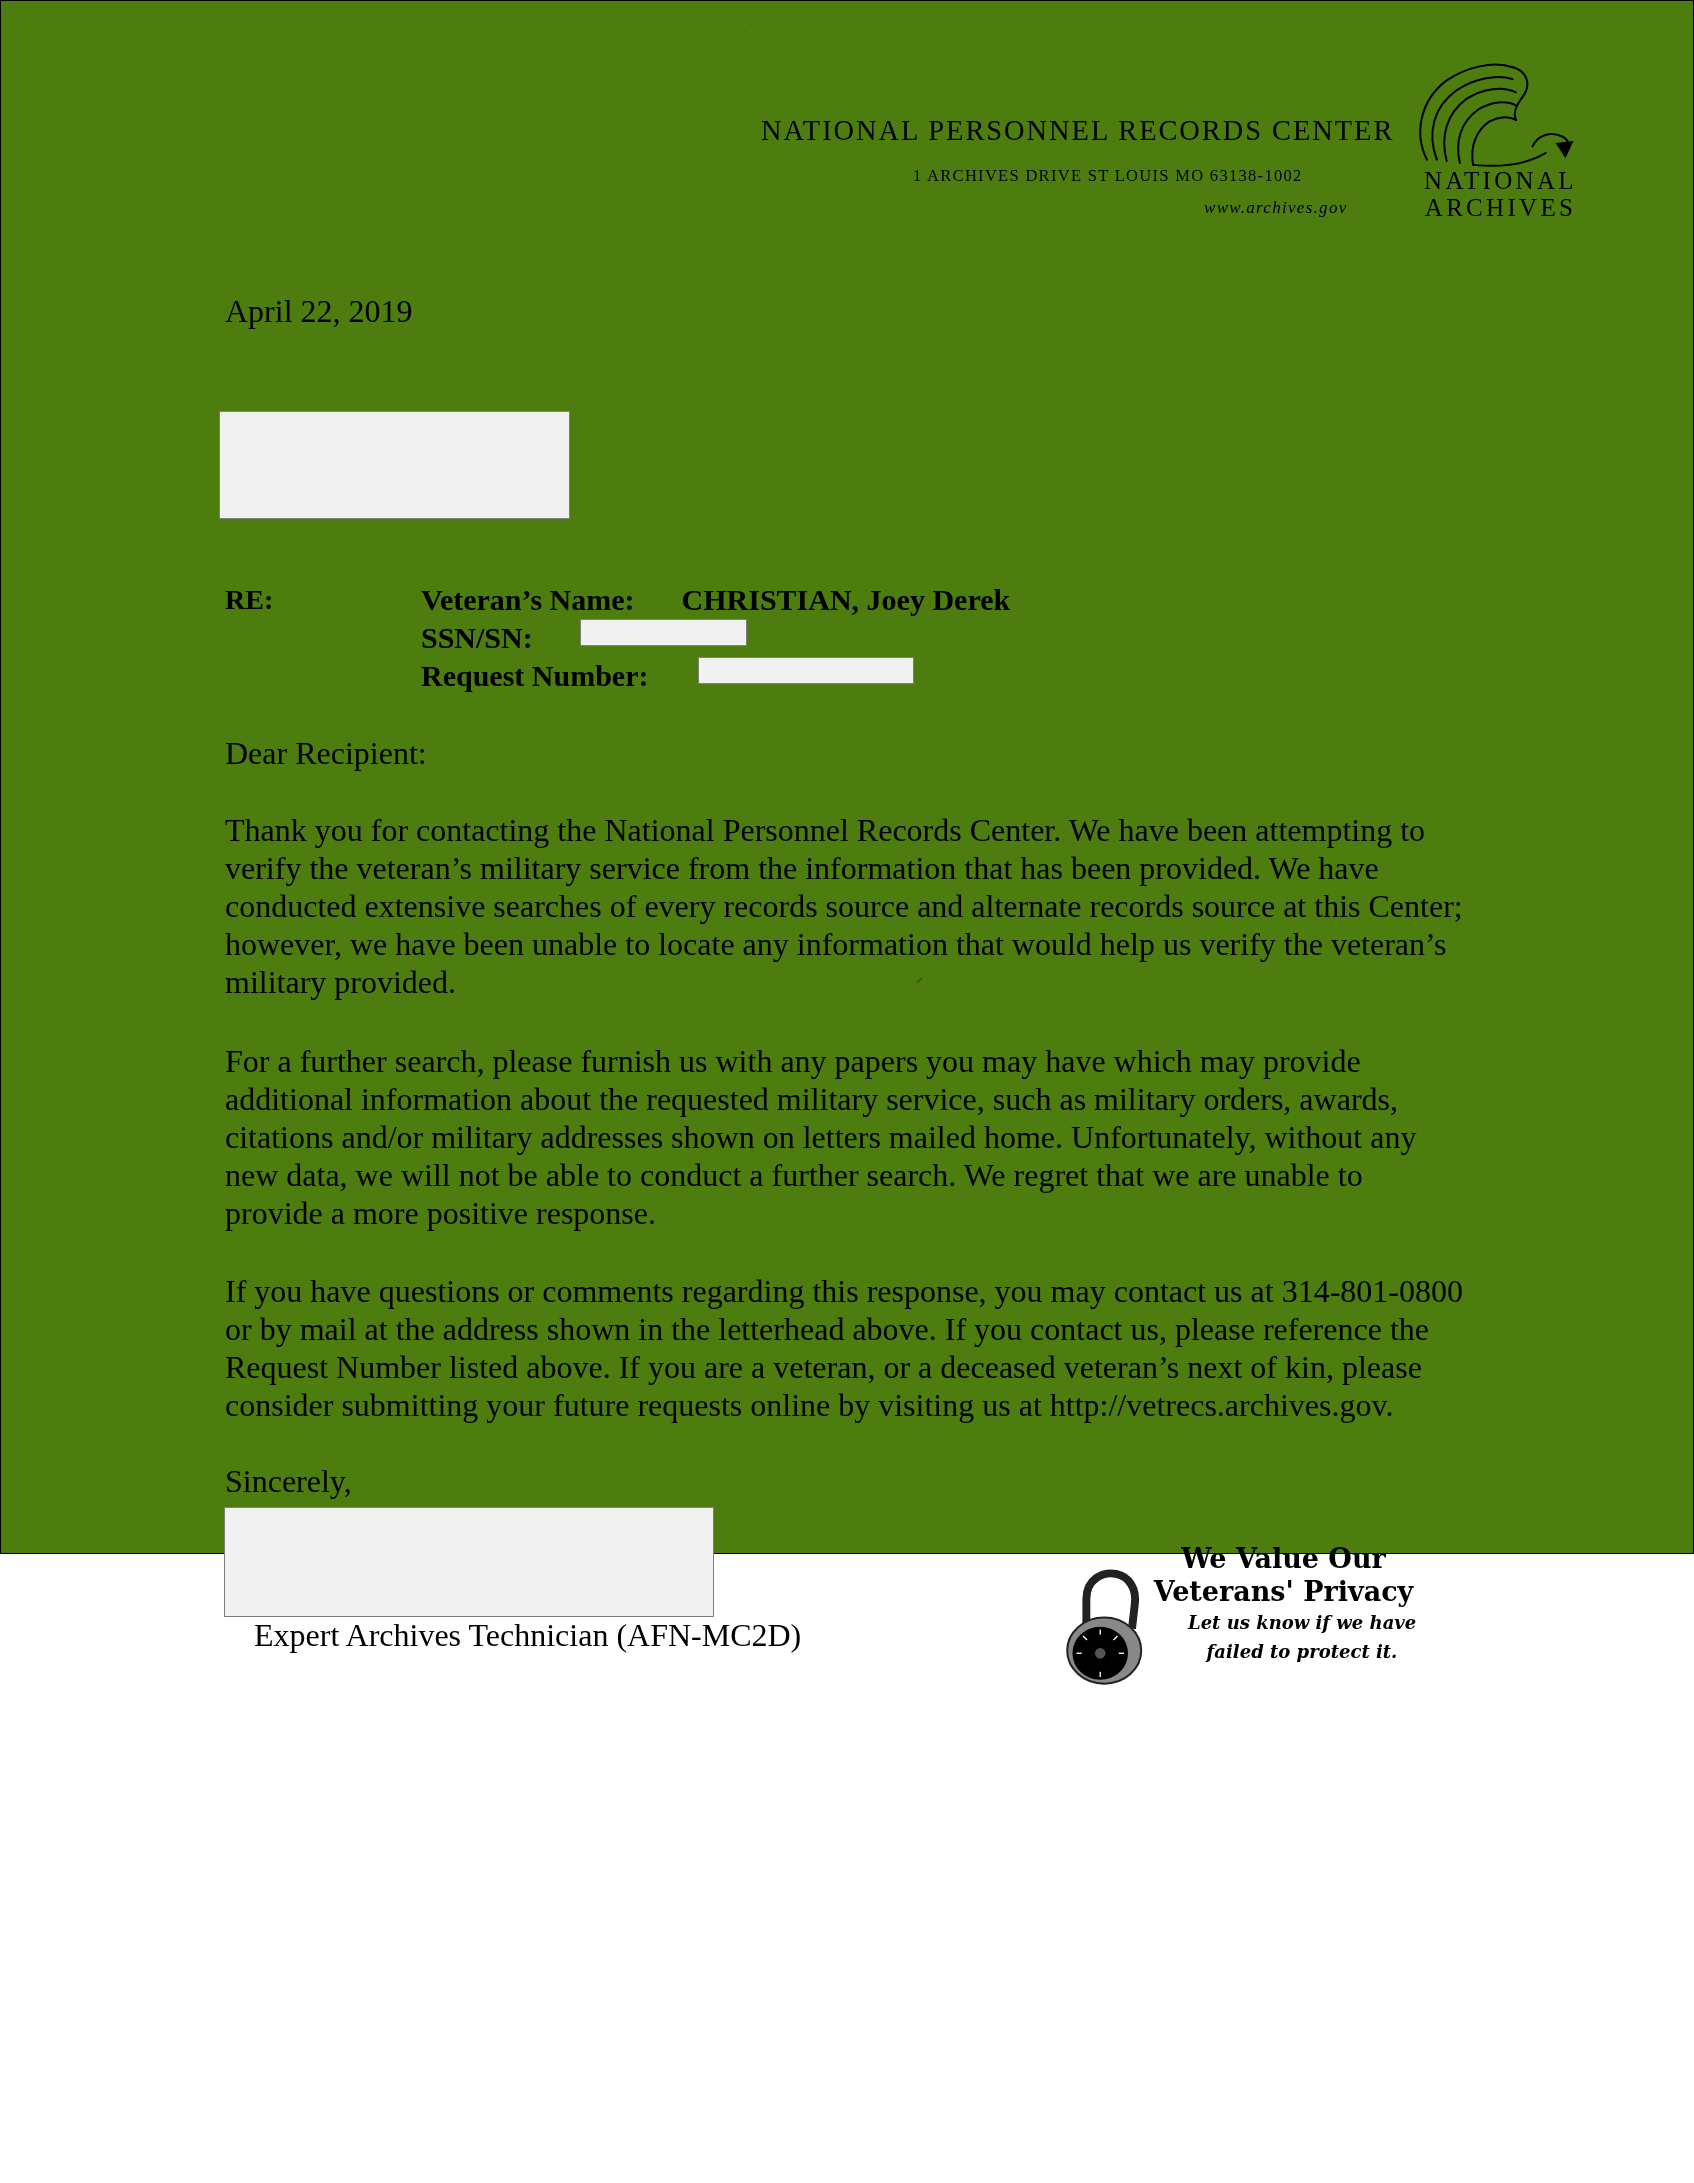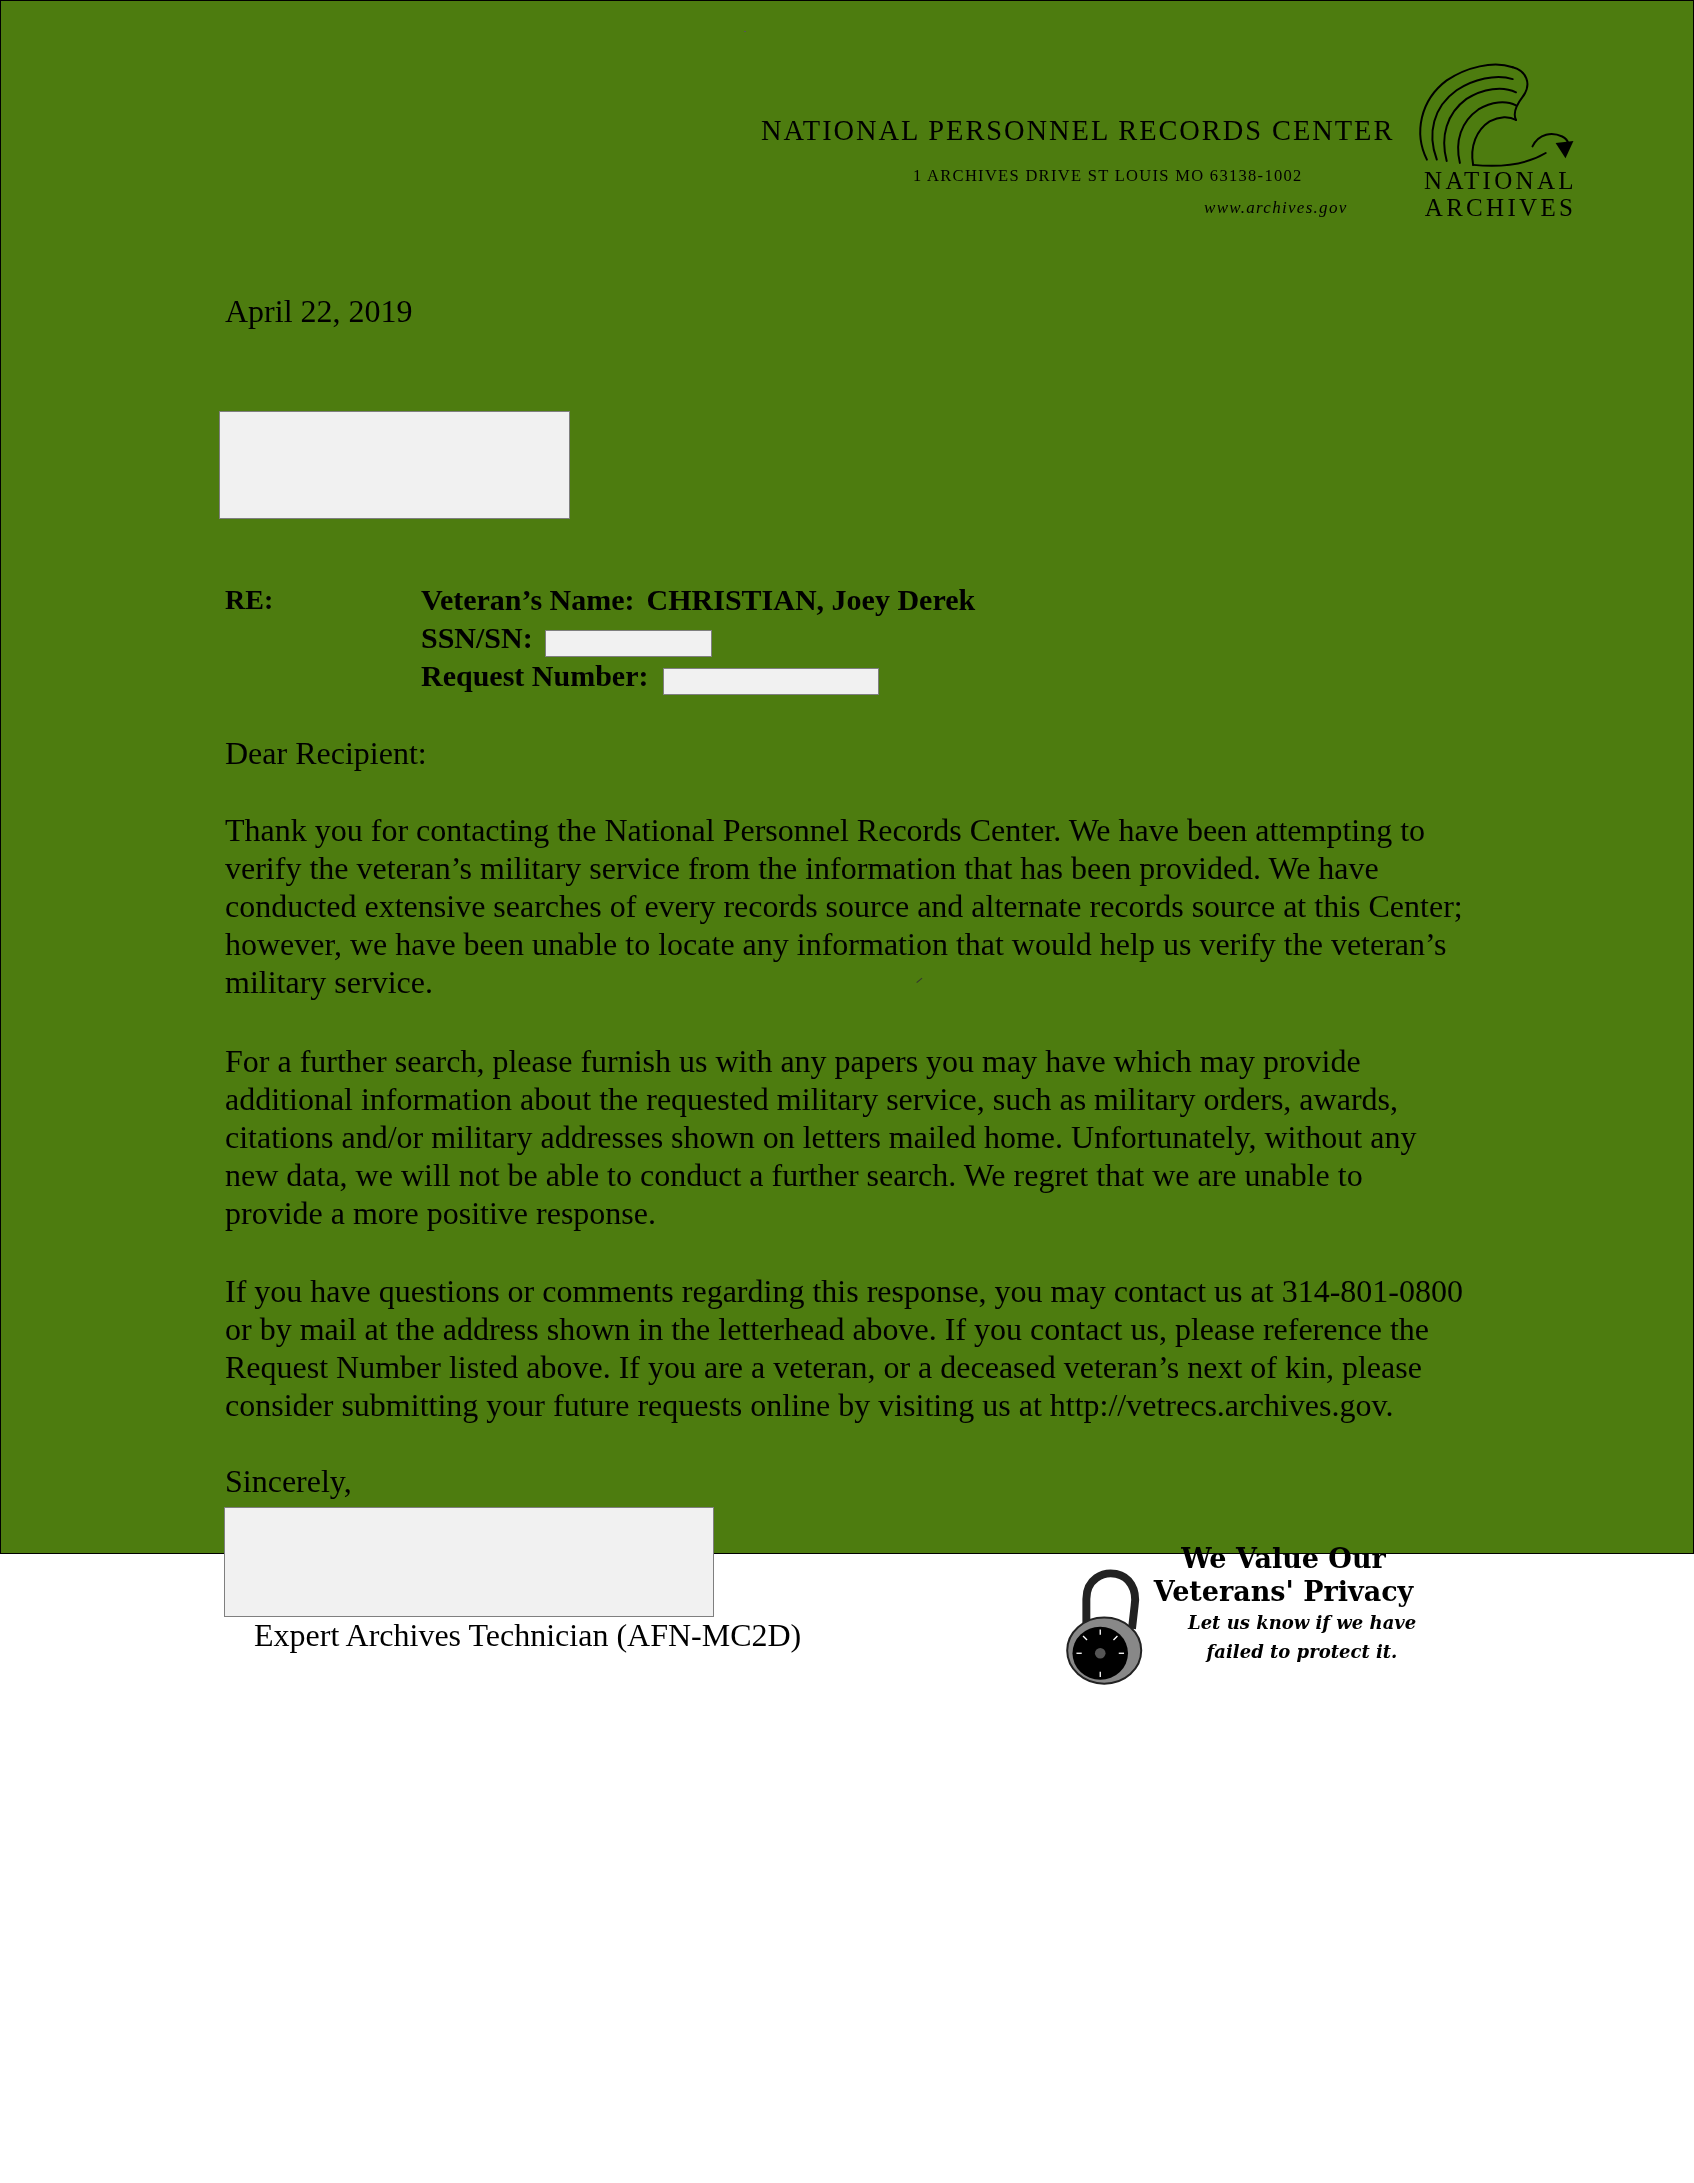--- a/index.html
+++ b/index.html
@@ -18,21 +18,21 @@
   .logo-text { left: 1420px; top: 167px; font-size: 25px; letter-spacing: 3.3px; line-height: 26.5px; text-align: center; width: 159px; }
 
   
   .txt { font-size: 32px; line-height: 38px; white-space: nowrap; }
   .date { left: 224px; top: 291px; }
   .redact { background: #f1f1f1; border: 1.3px solid #7f7f7f; box-sizing: border-box; }
   .addr-box { left: 218px; top: 410px; width: 351px; height: 108px; }
 
   .re-label { left: 224px; top: 580px; font-weight: bold; font-size: 28px; }
   .re-block { left: 420px; top: 580px; font-weight: bold; font-size: 30px; line-height: 38px; }
-  .re-row { display: flex; align-items: flex-end; height: 38px; }
+  .re-row { display: flex; align-items: flex-start; height: 38px; gap: 35px; }
   .ssn-box { width: 167px; height: 27px; margin-left: 12px; }
   .req-box { width: 216px; height: 27px; margin-left: 14.6px; }
 
   .salutation { left: 224px; top: 733px; }
   .para { left: 224px; width: 1291px; }
   .para div { height: 38px; }
   .p1 { top: 810px; }
   .p2 { top: 1041px; }
   .p3 { top: 1271px; }
   .closing { left: 224px; top: 1461px; }
@@ -95,21 +95,21 @@
     </div>
   </div>
 
   <div class="abs txt salutation">Dear Recipient:</div>
 
   <div class="abs txt para p1">
     <div>Thank you for contacting the National Personnel Records Center.  We have been attempting to</div>
     <div>verify the veteran’s military service from the information that has been provided.  We have</div>
     <div>conducted extensive searches of every records source and alternate records source at this Center;</div>
     <div>however, we have been unable to locate any information that would help us verify the veteran’s</div>
-    <div>military service.</div>
+    <div>military provided.</div>
   </div>
   <div class="abs stray"></div>
 
   <div class="abs txt para p2">
     <div>For a further search, please furnish us with any papers you may have which may provide</div>
     <div>additional information about the requested military service, such as military orders, awards,</div>
     <div>citations and/or military addresses shown on letters mailed home.  Unfortunately, without any</div>
     <div>new data, we will not be able to conduct a further search.  We regret that we are unable to</div>
     <div>provide a more positive response.</div>
   </div>

